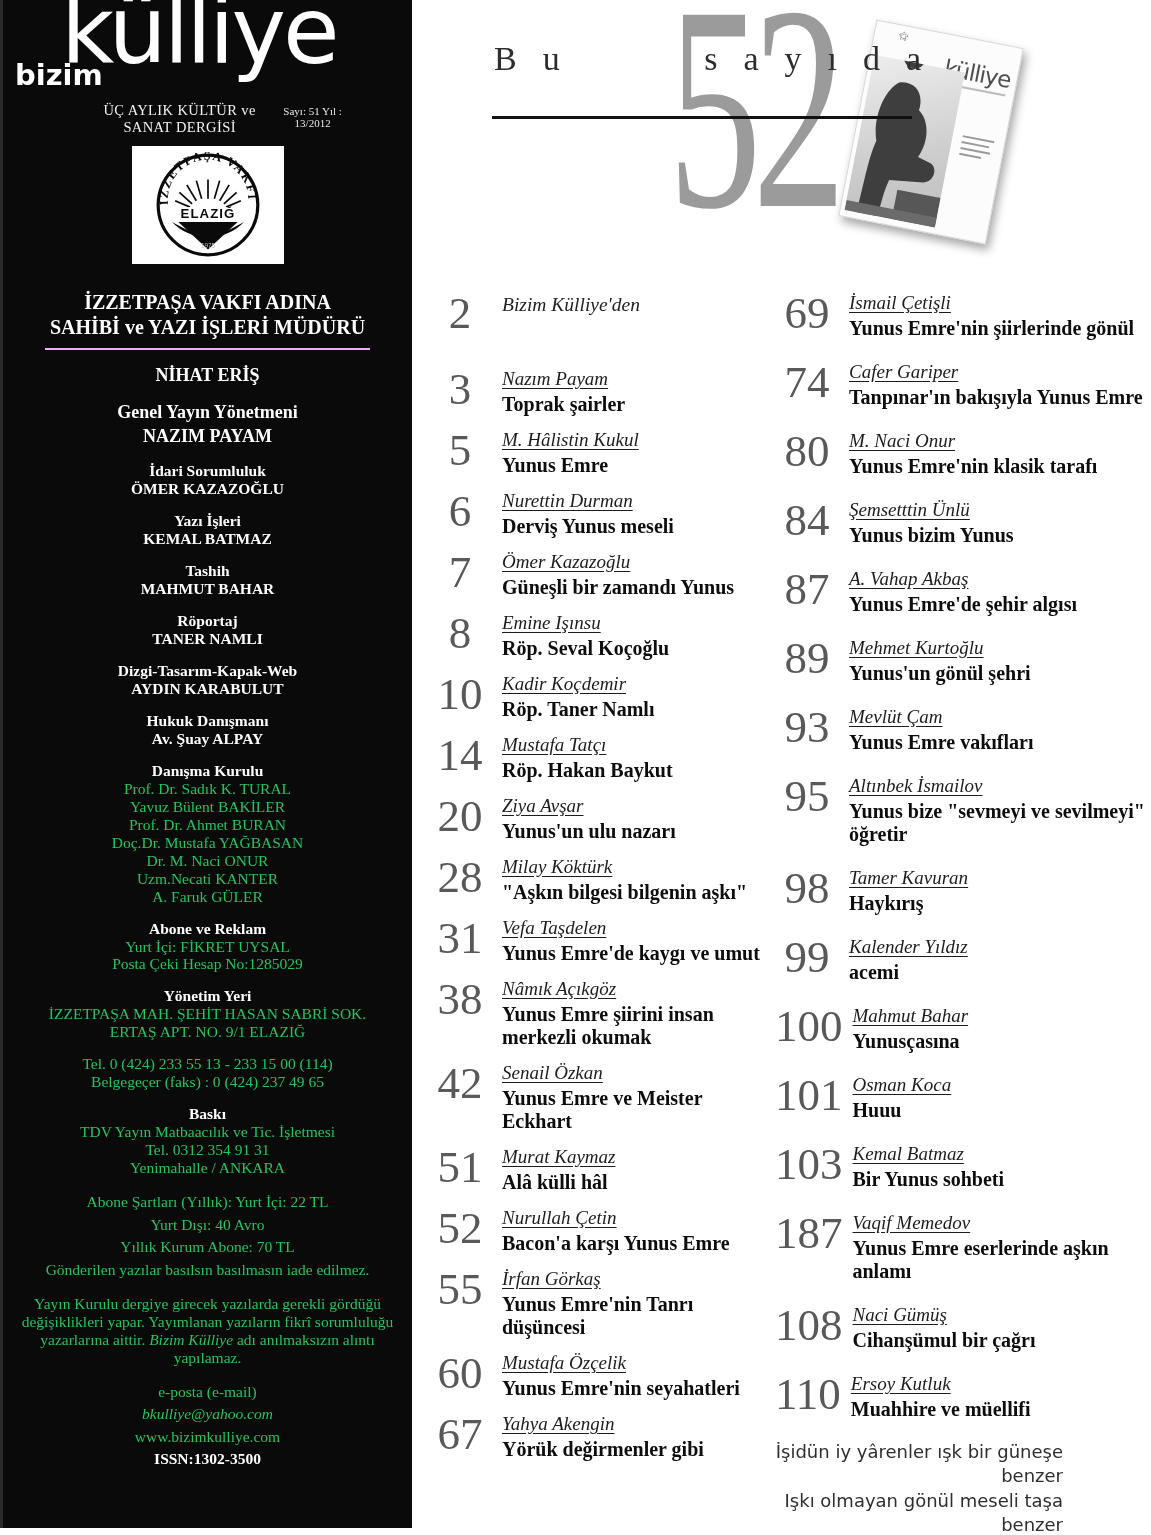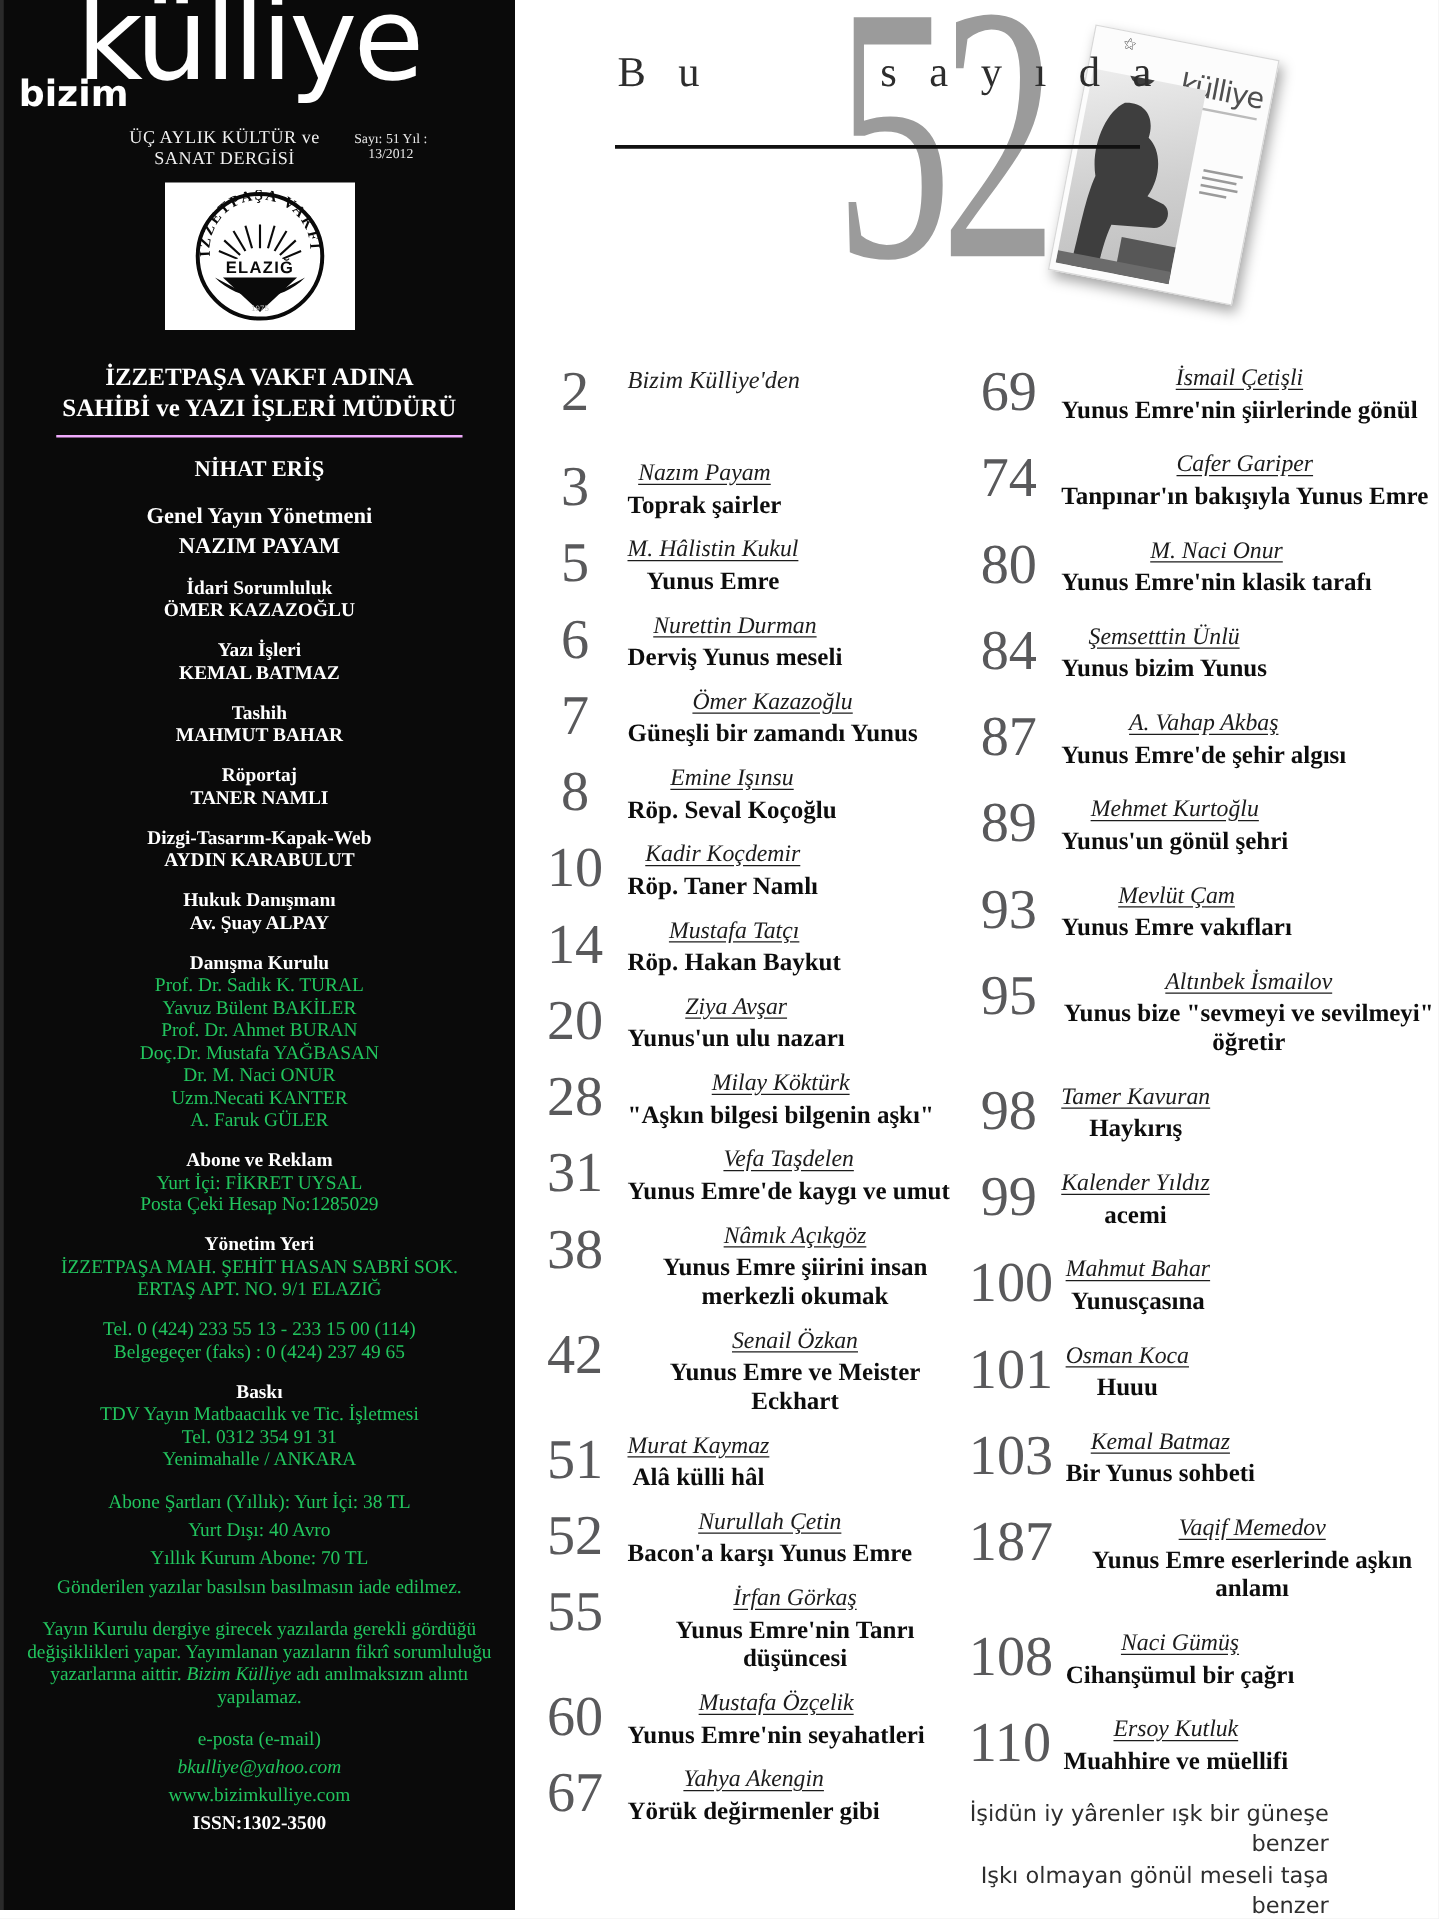--- a/index.html
+++ b/index.html
@@ -49,21 +49,21 @@
   .cover-lines div{height:2px;background:#9a9a9a;margin:4px 0;}
   
   .toc-cols{position:absolute;left:428px;top:292px;right:0;display:flex;z-index:3;}
   .toc-col-left{width:347px;}
   .toc-col-right{width:376px;}
   .entry{display:flex;align-items:flex-start;}
   .toc-col-left .entry{margin-bottom:13px;}
   .toc-col-right .entry{margin-bottom:21px;}
   .entry.no-author{margin-bottom:36px !important;}
   .pnum{flex:0 0 64px;text-align:center;font-size:45px;line-height:.82;color:#59595b;padding-top:3px;}
-  .etext{margin-left:10px;text-align:center;}
+  .etext{margin-left:10px;text-align:left;}
   .toc-col-left .etext{max-width:268px;}
   .toc-col-right .etext{max-width:300px;}
   .author{font-size:19px;font-style:italic;color:#1c1c1c;line-height:1.2;
           text-decoration:underline;text-underline-offset:3px;}
   .title{font-size:20px;font-weight:bold;color:#0d0d0d;line-height:1.16;margin-top:2px;}
   .title.it{font-style:italic;font-weight:normal;font-size:19.5px;color:#222;}
   
   .quote{position:absolute;right:88px;top:1440px;width:320px;text-align:right;z-index:3;
          font-family:"DejaVu Sans",sans-serif;}
   .quote-line{font-size:18px;color:#2e2e2e;line-height:1.35;}
@@ -167,21 +167,21 @@
           <div class="sb-line ">Tel.  0 (424) 233 55 13 - 233 15 00 (114)</div>
           <div class="sb-line ">Belgegeçer (faks) : 0 (424) 237 49 65</div>
         </div>
         <div class="sb-block">
           <div class="sb-line b">Baskı</div>
           <div class="sb-line ">TDV Yayın Matbaacılık ve Tic. İşletmesi</div>
           <div class="sb-line ">Tel. 0312 354 91 31</div>
           <div class="sb-line ">Yenimahalle / ANKARA</div>
         </div>
         <div class="sb-block spread">
-          <div class="sb-line ">Abone Şartları (Yıllık):  Yurt İçi: 38 TL</div>
+          <div class="sb-line ">Abone Şartları (Yıllık):  Yurt İçi: 22 TL</div>
           <div class="sb-line ">Yurt Dışı: 40 Avro</div>
           <div class="sb-line ">Yıllık Kurum Abone: 70  TL</div>
           <div class="sb-line ">Gönderilen yazılar basılsın  basılmasın iade edilmez.</div>
         </div>
         <div class="sb-block">
           <div class="sb-line "><span class="">Yayın Kurulu dergiye girecek yazılarda gerekli gördüğü değişiklikleri yapar. Yayımlanan yazıların fikrî sorumluluğu yazarlarına aittir. </span><span class="i">Bizim Külliye</span><span class=""> adı anılmaksızın alıntı yapılamaz.</span></div>
         </div>
         <div class="sb-block spread">
           <div class="sb-line ">e-posta (e-mail)</div>
           <div class="sb-line i">bkulliye@yahoo.com</div>

